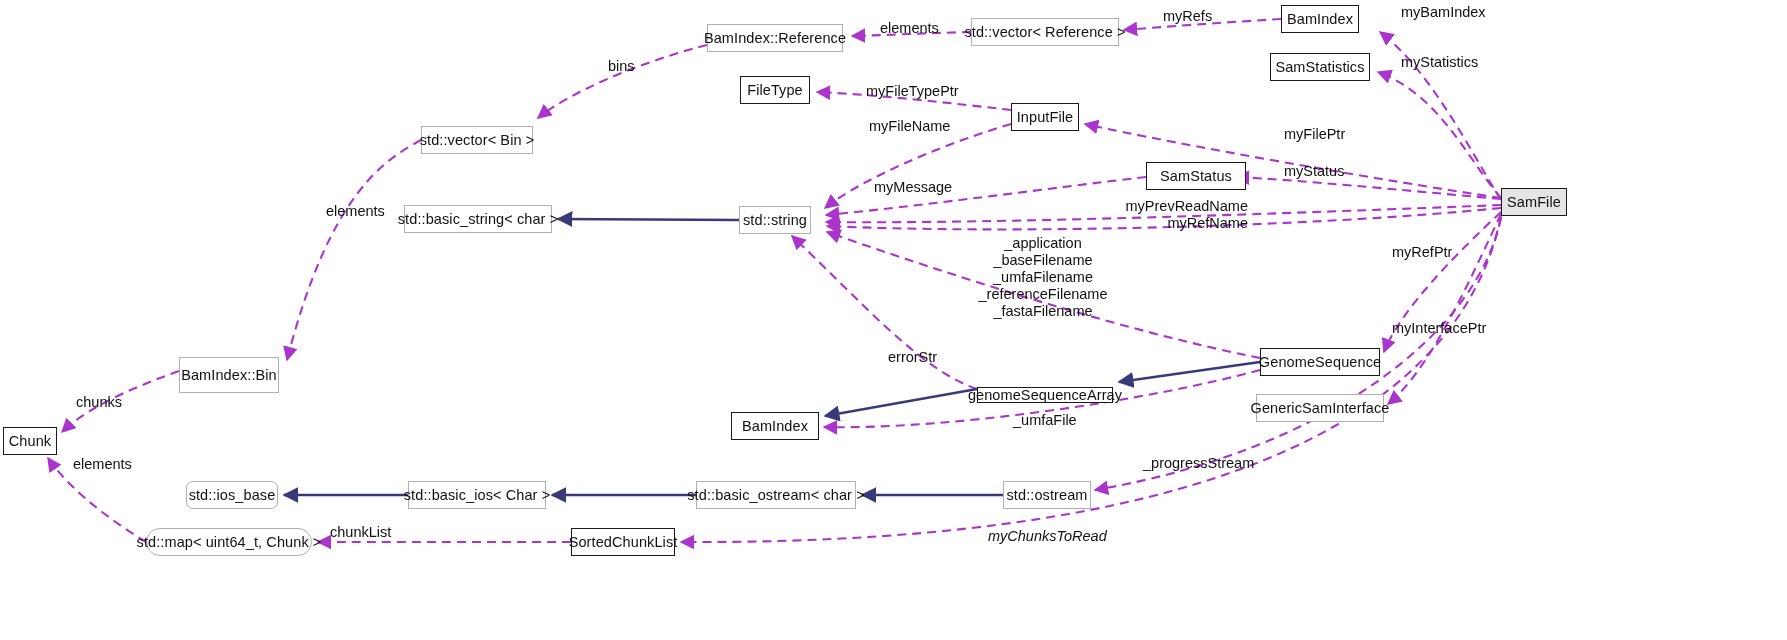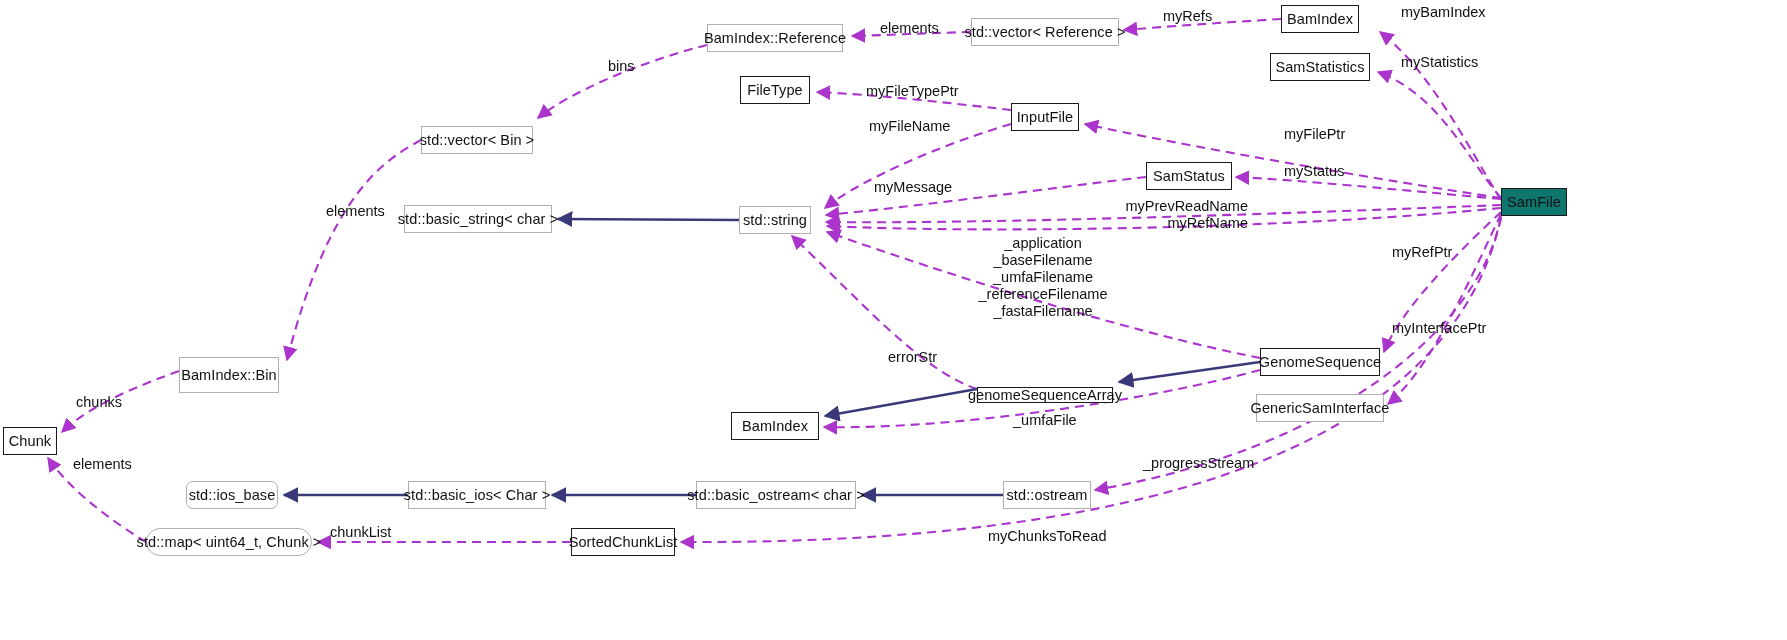--- a/index.html
+++ b/index.html
@@ -38,21 +38,21 @@
     letter-spacing: 0.1px;
   }
   .node.tpl {
     border: 1px solid #b0b0b0;
   }
   .node.cls {
     border: 1.6px solid #1a1a1a;
   }
   .node.focus {
     border: 1.6px solid #1a1a1a;
-    background: #0f766e;
+    background: #e5e5e5;
   }
   .edge-label {
     position: absolute;
     font-size: 14.5px;
     color: #111111;
     white-space: pre;
     line-height: 1.18;
     background: transparent;
   }
   .edge-label.center { text-align: center; }
@@ -116,21 +116,21 @@
   <div class="node cls" style="left:1281px;top:5px;width:78px;height:28px;">BamIndex</div>
 
   <div class="node cls" style="left:1270px;top:53px;width:100px;height:28px;">SamStatistics</div>
 
   <div class="node cls" style="left:740px;top:76px;width:70px;height:28px;">FileType</div>
 
   <div class="node cls" style="left:1011px;top:103px;width:68px;height:28px;">InputFile</div>
 
   <div class="node tpl" style="left:421px;top:126px;width:112px;height:28px;">std::vector&lt; Bin &gt;</div>
 
-  <div class="node cls" style="left:1146px;top:162px;width:86px;height:28px;text-align:center;">SamStatus</div>
+  <div class="node cls" style="left:1146px;top:162px;width:100px;height:28px;text-align:center;">SamStatus</div>
 
   <div class="node focus" style="left:1501px;top:188px;width:66px;height:28px;">SamFile</div>
 
   <div class="node tpl" style="left:404px;top:205px;width:148px;height:28px;">std::basic_string&lt; char &gt;</div>
 
   <div class="node tpl" style="left:739px;top:206px;width:72px;height:28px;">std::string</div>
 
   <div class="node cls" style="left:1260px;top:348px;width:120px;height:28px;">GenomeSequence</div>
 
   <div class="node tpl" style="left:179px;top:357px;width:100px;height:36px;">BamIndex::Bin</div>
@@ -174,15 +174,15 @@
 _referenceFilename
 _fastaFilename</div>
   <div class="edge-label center" style="left:1392px;top:244px;">myRefPtr</div>
   <div class="edge-label center" style="left:1392px;top:320px;">myInterfacePtr</div>
   <div class="edge-label center" style="left:888px;top:349px;">errorStr</div>
   <div class="edge-label center" style="left:76px;top:394px;">chunks</div>
   <div class="edge-label center" style="left:1013px;top:412px;">_umfaFile</div>
   <div class="edge-label center" style="left:73px;top:456px;">elements</div>
   <div class="edge-label center" style="left:1143px;top:455px;">_progressStream</div>
   <div class="edge-label center" style="left:330px;top:524px;">chunkList</div>
-  <div class="edge-label center" style="left:988px;top:528px;">myChunksToRead</div>
+  <div class="edge-label center" style="left:988px;top:528px;font-style:italic;">myChunksToRead</div>
 
 </div>
 
 </body></html>

